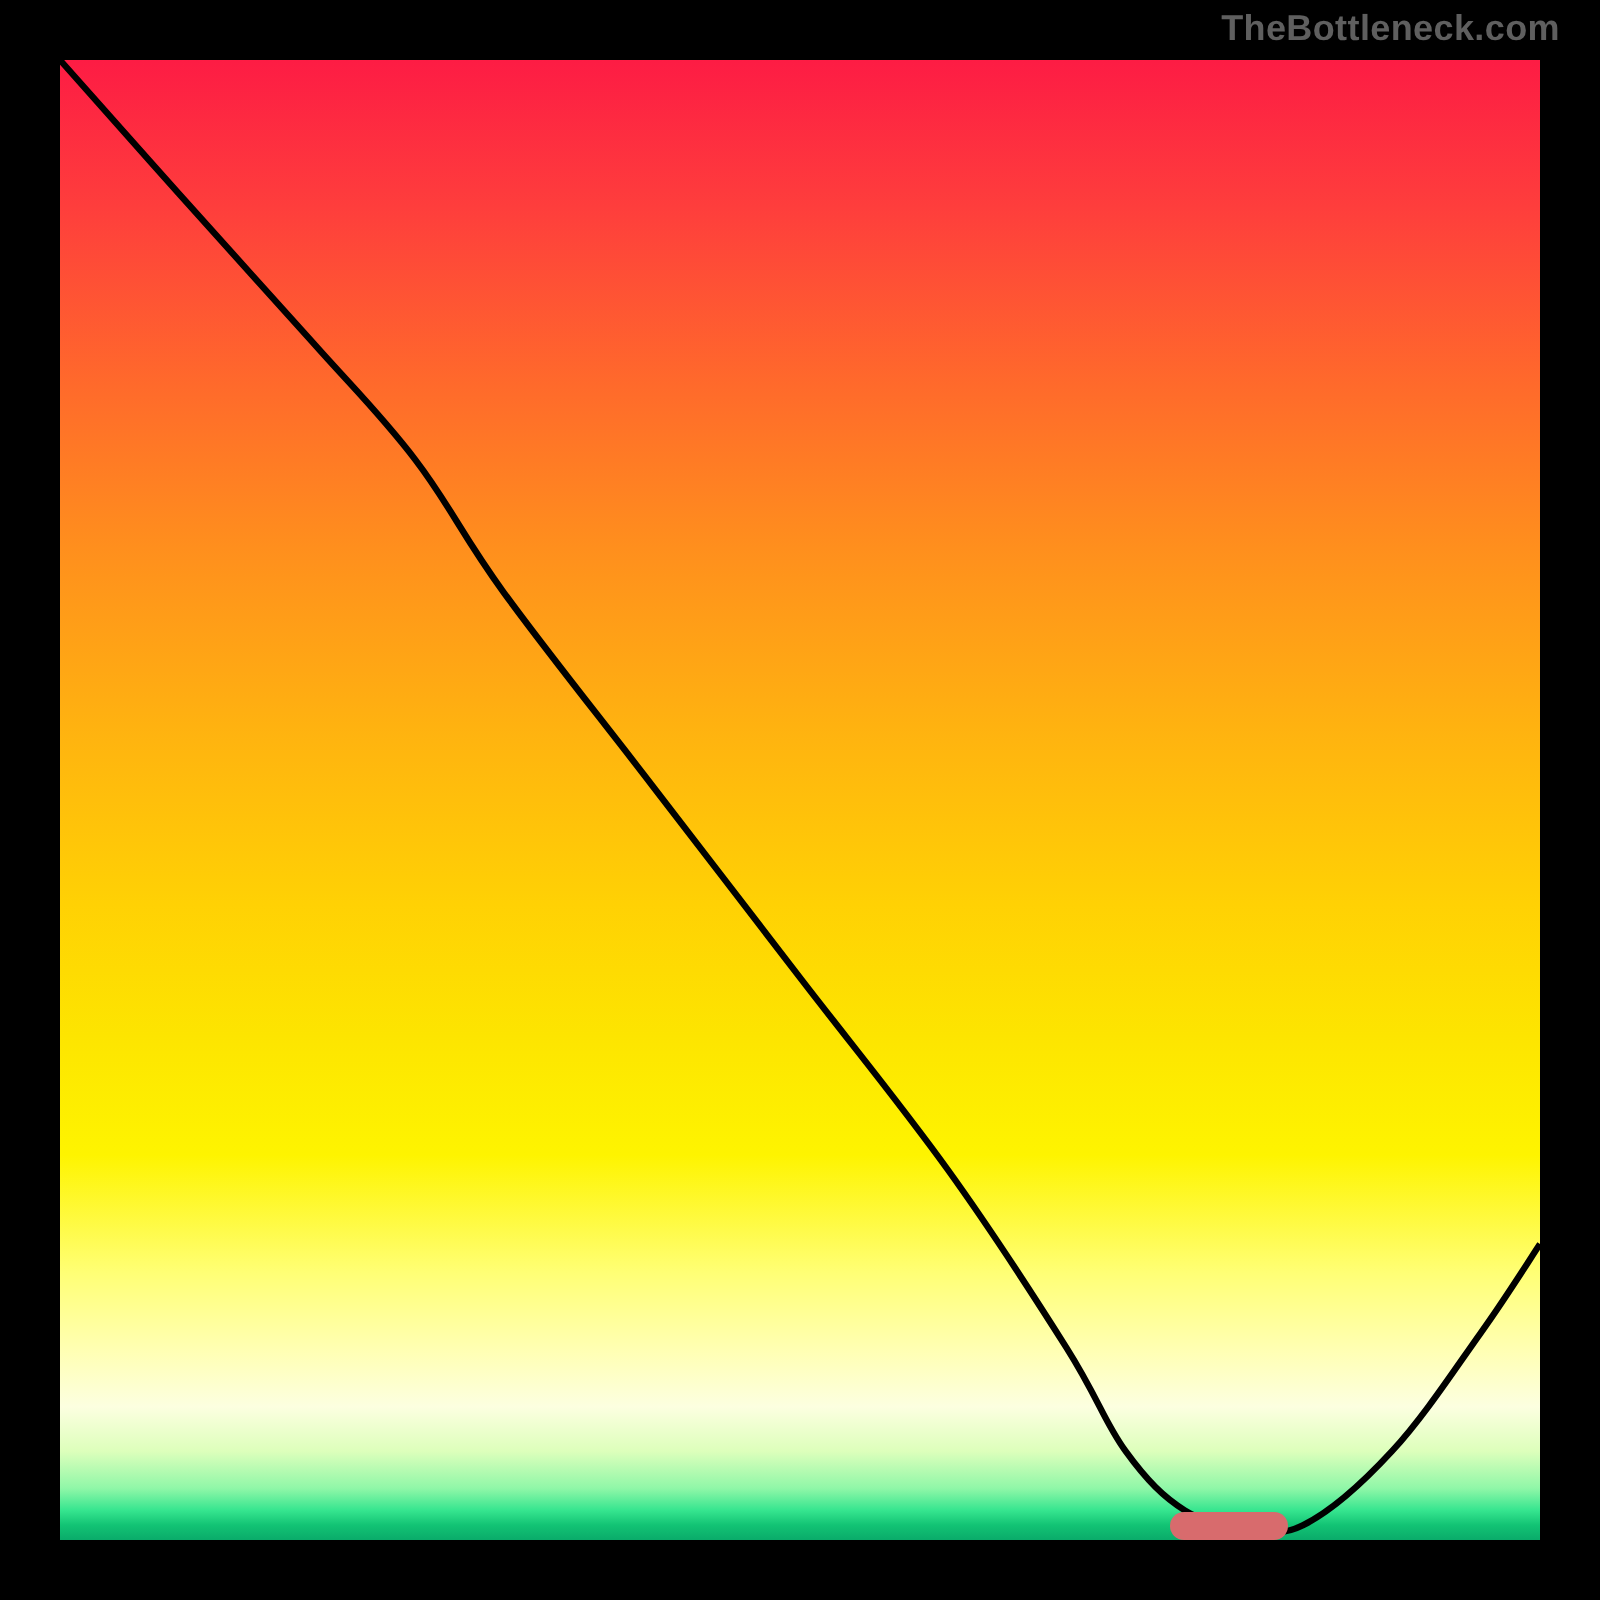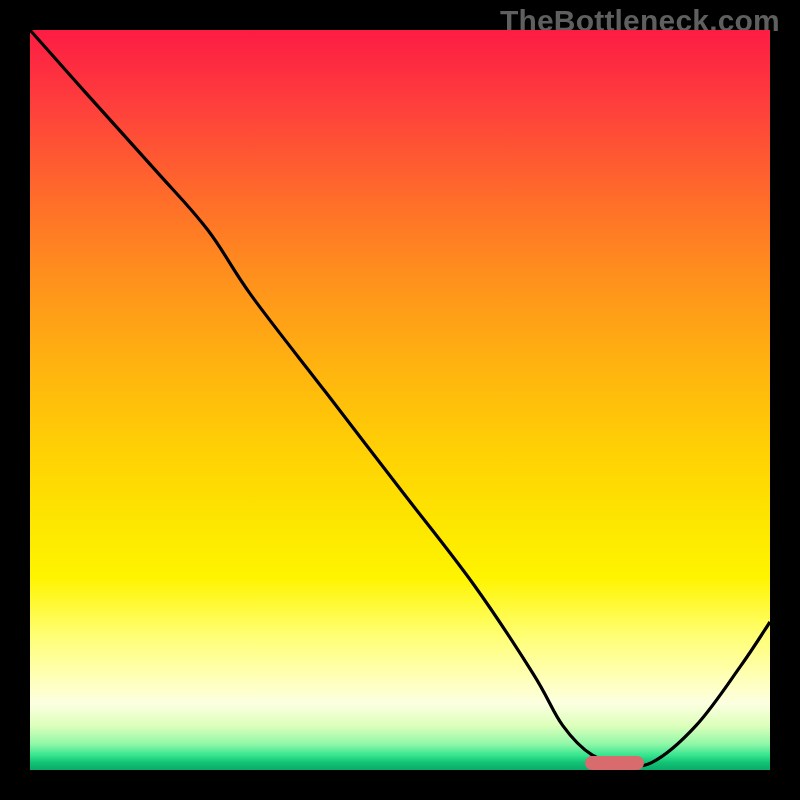--- a/index.html
+++ b/index.html
@@ -16,21 +16,21 @@
     left: 0;
     width: 800px;
     height: 800px;
   }
   .watermark {
     position: absolute;
     top: 4px;
     right: 20px;
     color: #5f5f5f;
     font-family: Arial, Helvetica, sans-serif;
-    font-size: 30px;
+    font-size: 18px;
     font-weight: bold;
     letter-spacing: 0.2px;
   }
   .plot {
     position: absolute;
     top: 30px;
     left: 30px;
     width: 740px;
     height: 740px;
   }

